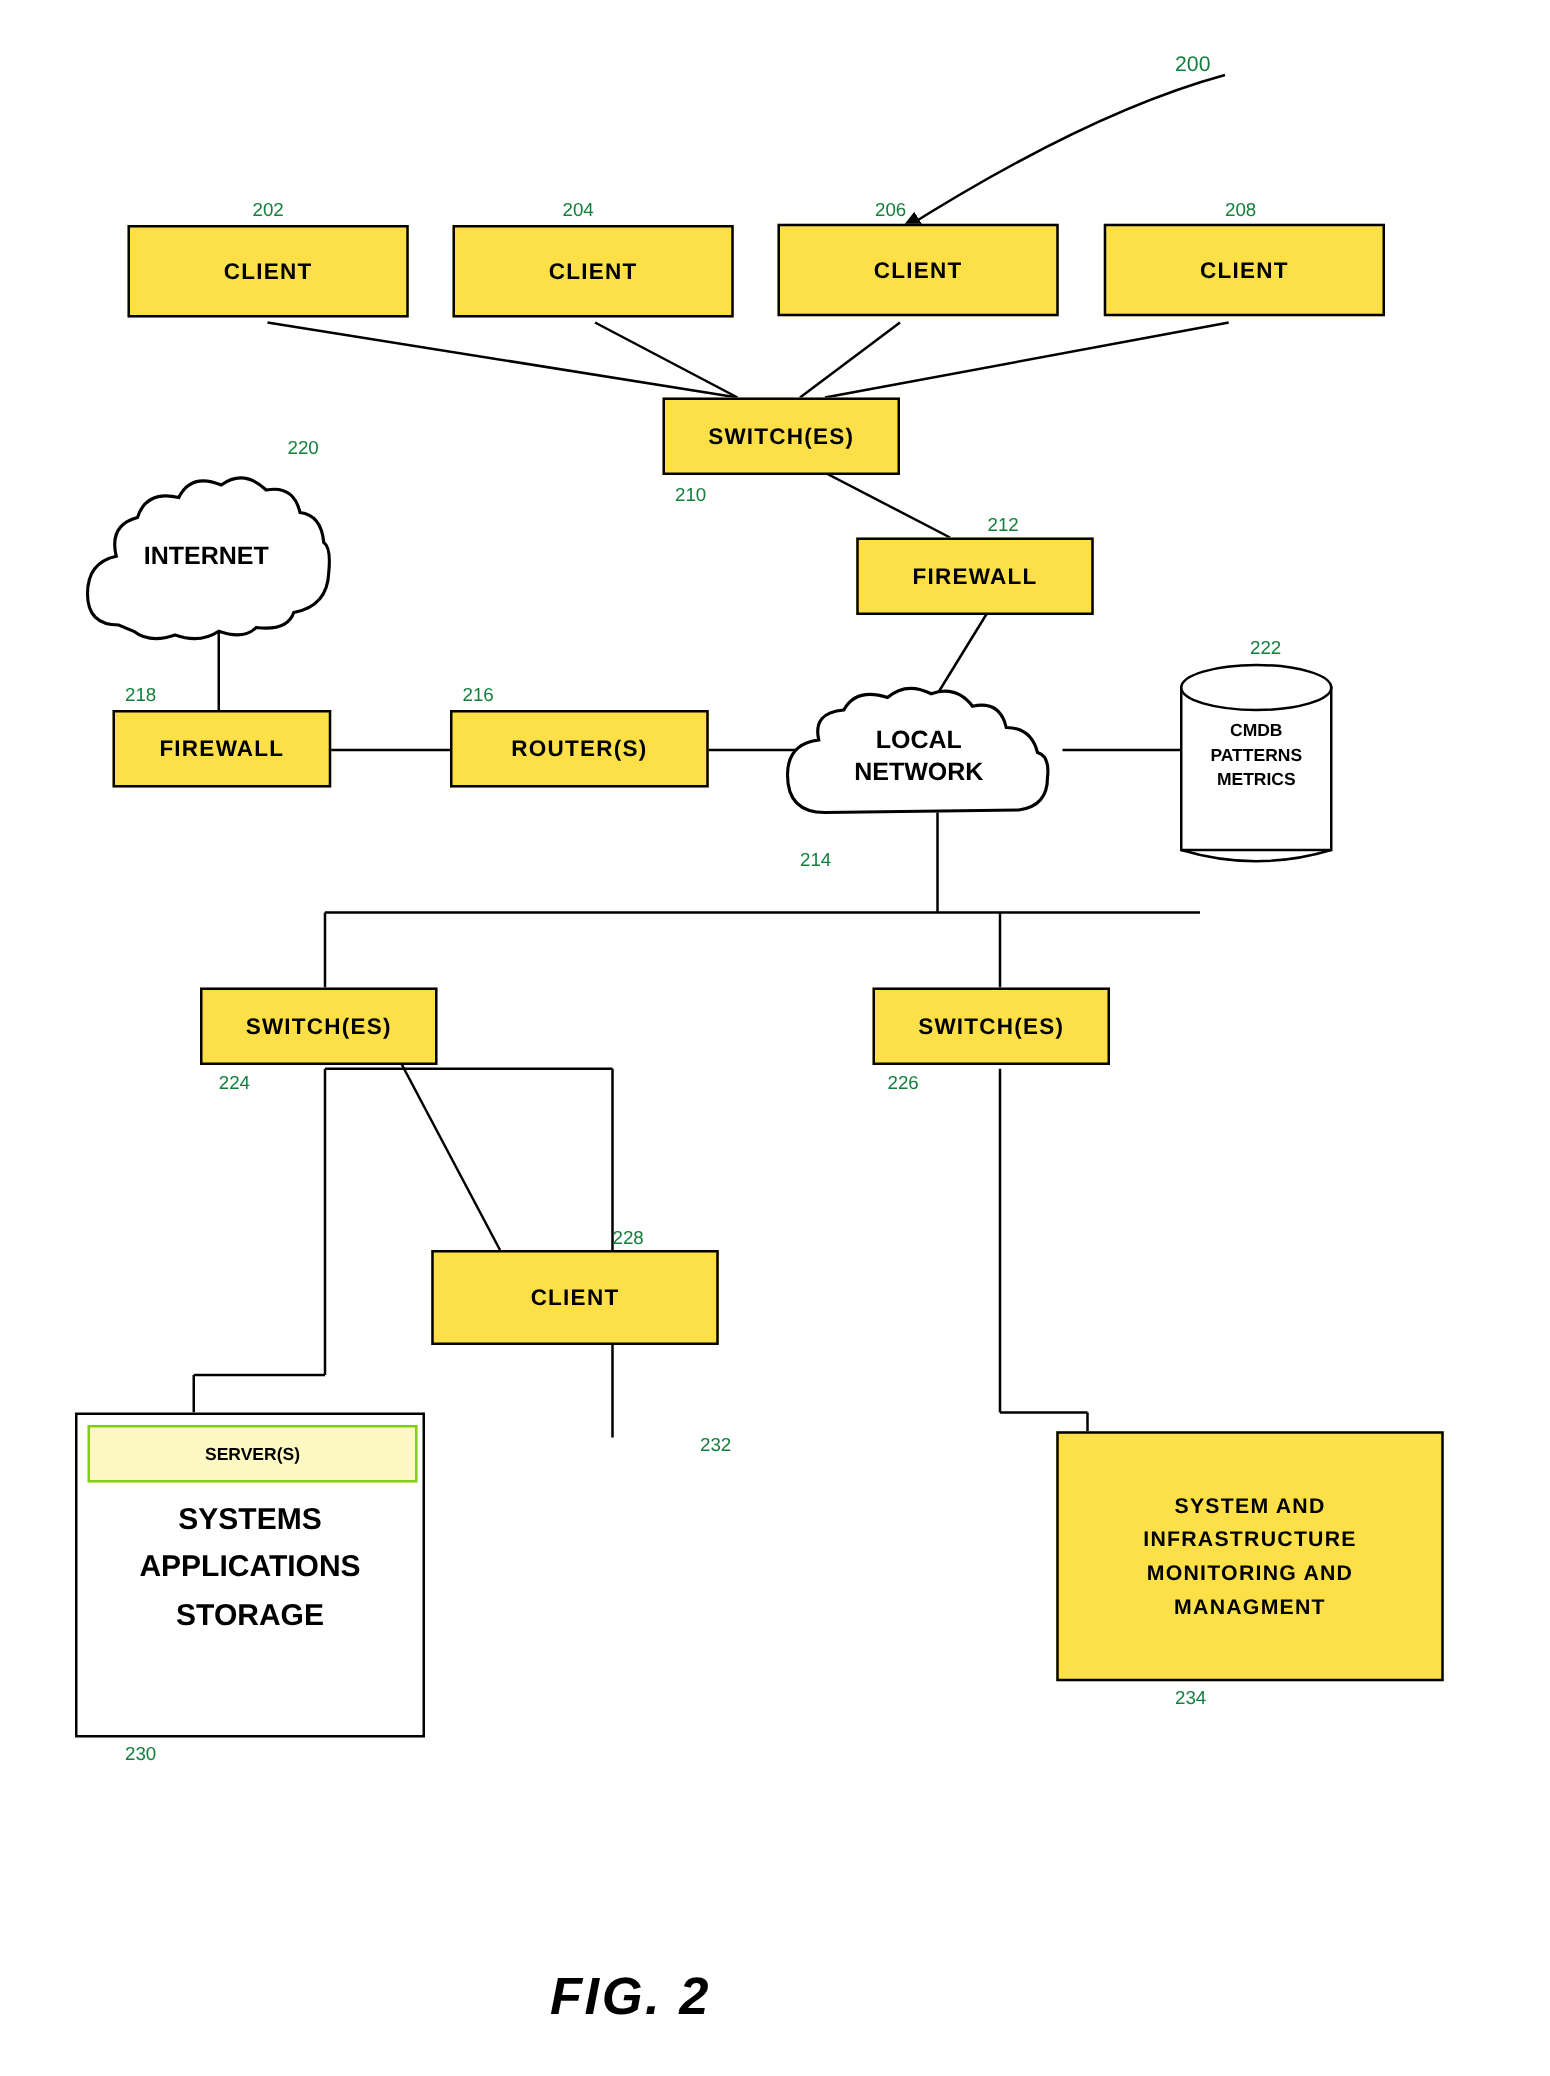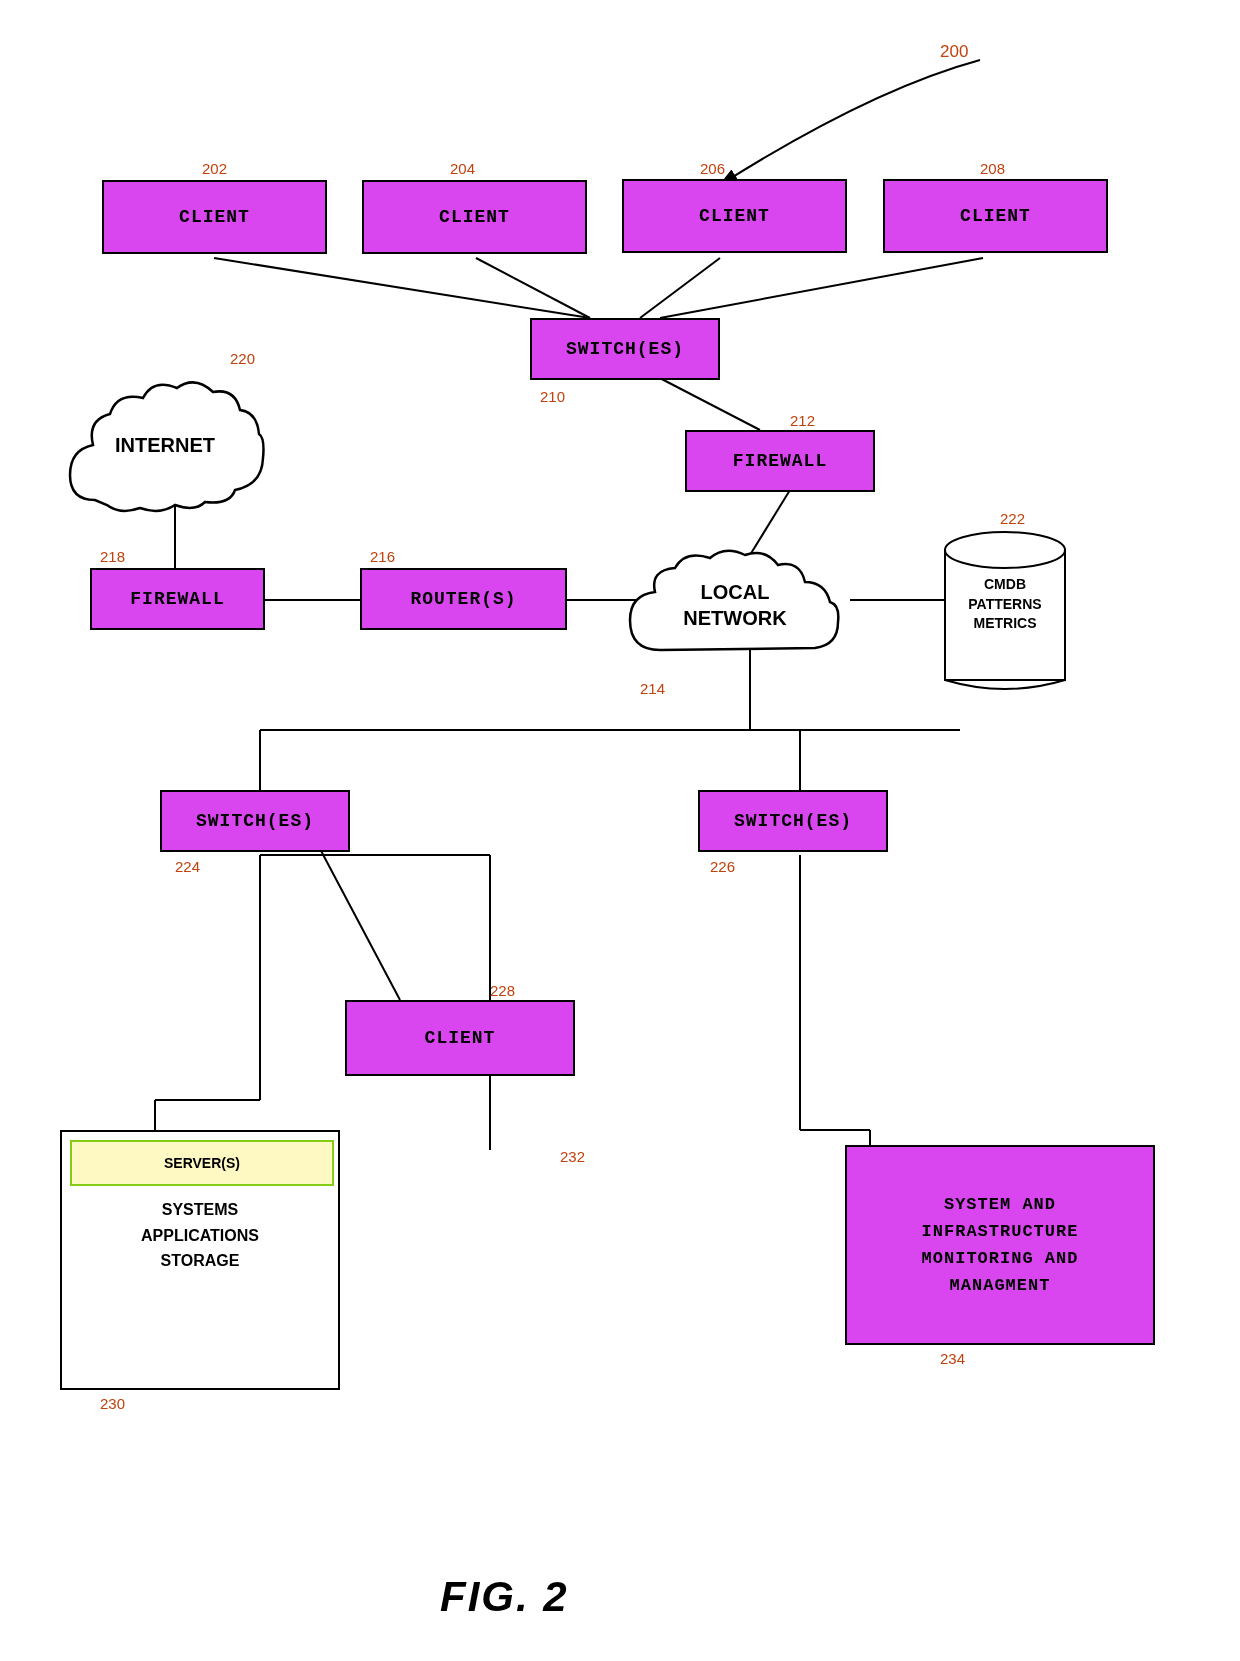--- a/index.html
+++ b/index.html
@@ -13,34 +13,33 @@
     }
     .diagram {
       position: absolute;
       top: 0; left: 0;
       width: 1240px;
       height: 1661px;
     }
     .box {
       position: absolute;
       border: 2px solid #000;
-      background: #d946ef;
+      background: #fde047;
       display: flex;
       align-items: center;
       justify-content: center;
       text-align: center;
       font-size: 18px;
       font-weight: bold;
       letter-spacing: 1px;
-      font-family: Liberation Mono, monospace;
     }
     .label {
       position: absolute;
       font-size: 15px;
-      color: #c2410c;
+      color: #15803d;
     }
     .cloud {
       position: absolute;
       display: flex;
       align-items: center;
       justify-content: center;
       text-align: center;
       font-weight: bold;
       font-size: 18px;
     }
@@ -244,21 +243,21 @@
   <div class="box" style="left:345px; top:1000px; width:230px; height:76px;">
     <span>CLIENT</span>
   </div>
   <span class="label" style="top:982px; left:490px;">228</span>
 
   <div class="server-box" style="left:60px; top:1130px; width:280px; height:260px;">
 
     <div class="server-inner" style="left:8px; top:8px; width:264px; height:46px;">
       SERVER(S)
     </div>
-    <div style="position:absolute; top:65px; left:0; width:100%; text-align:center; font-size:16px; font-weight:bold; line-height:1.6;">
+    <div style="position:absolute; top:65px; left:0; width:100%; text-align:center; font-size:24px; font-weight:bold; line-height:1.6;">
       SYSTEMS<br>APPLICATIONS<br>STORAGE
     </div>
   </div>
   <span class="label" style="top:1395px; left:100px;">230</span>
 
   <span class="label" style="top:1148px; left:560px;">232</span>
 
   <div class="box" style="left:845px; top:1145px; width:310px; height:200px; font-size:17px; line-height:1.6;">
     <span>SYSTEM AND<br>INFRASTRUCTURE<br>MONITORING AND<br>MANAGMENT</span>
   </div>

